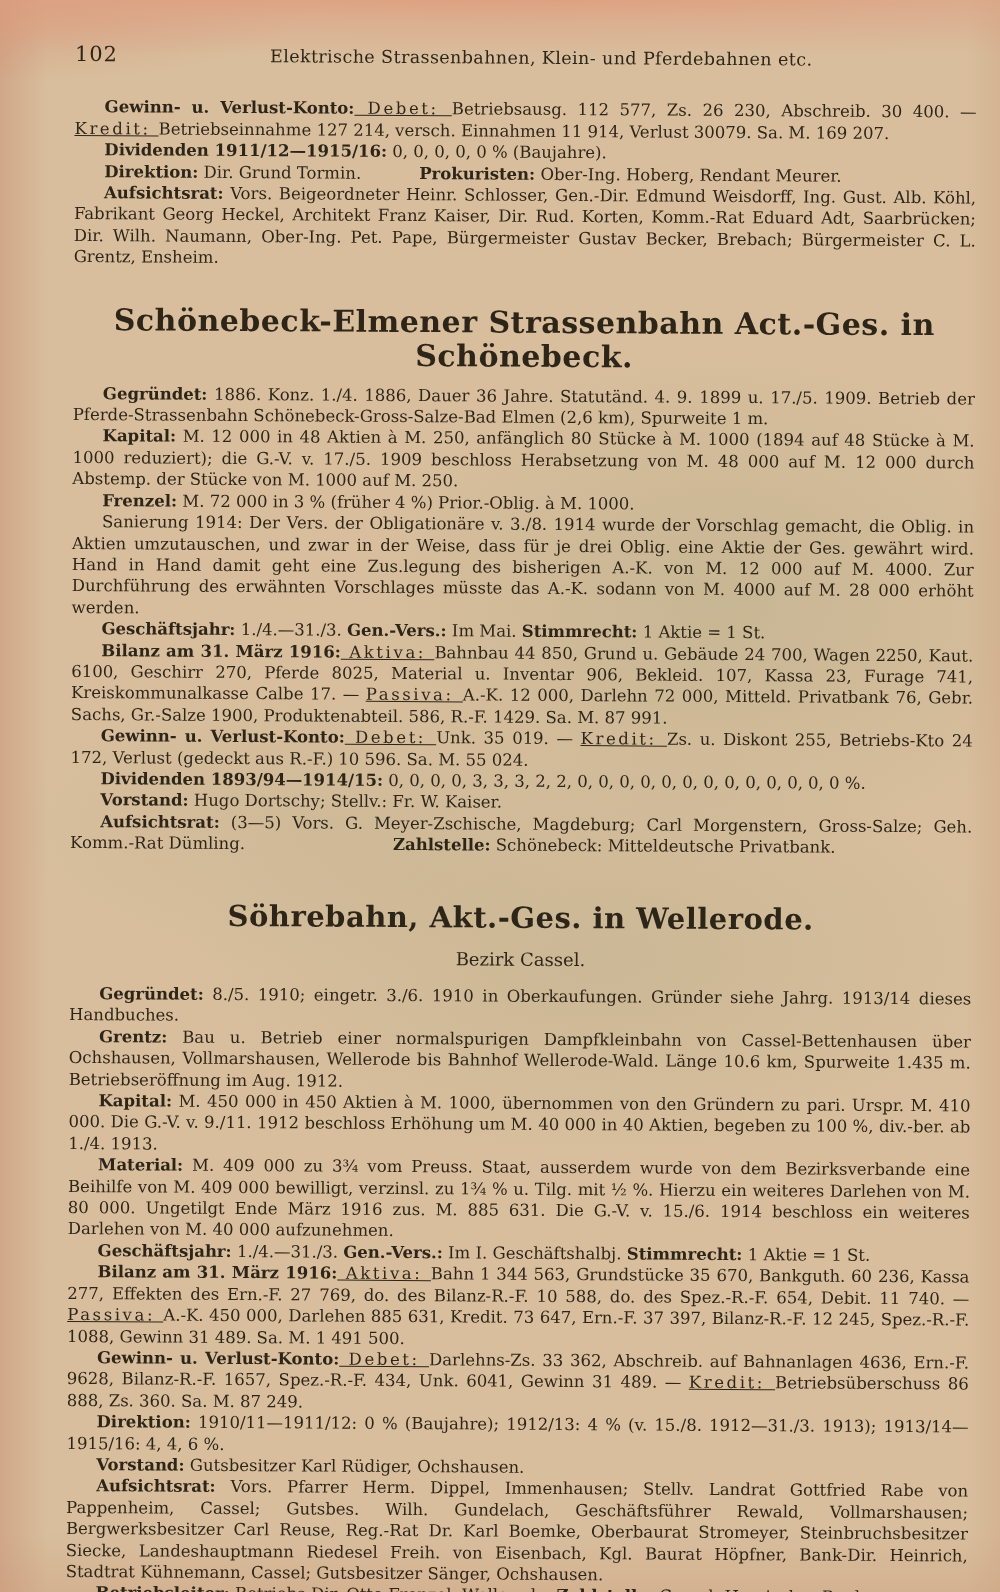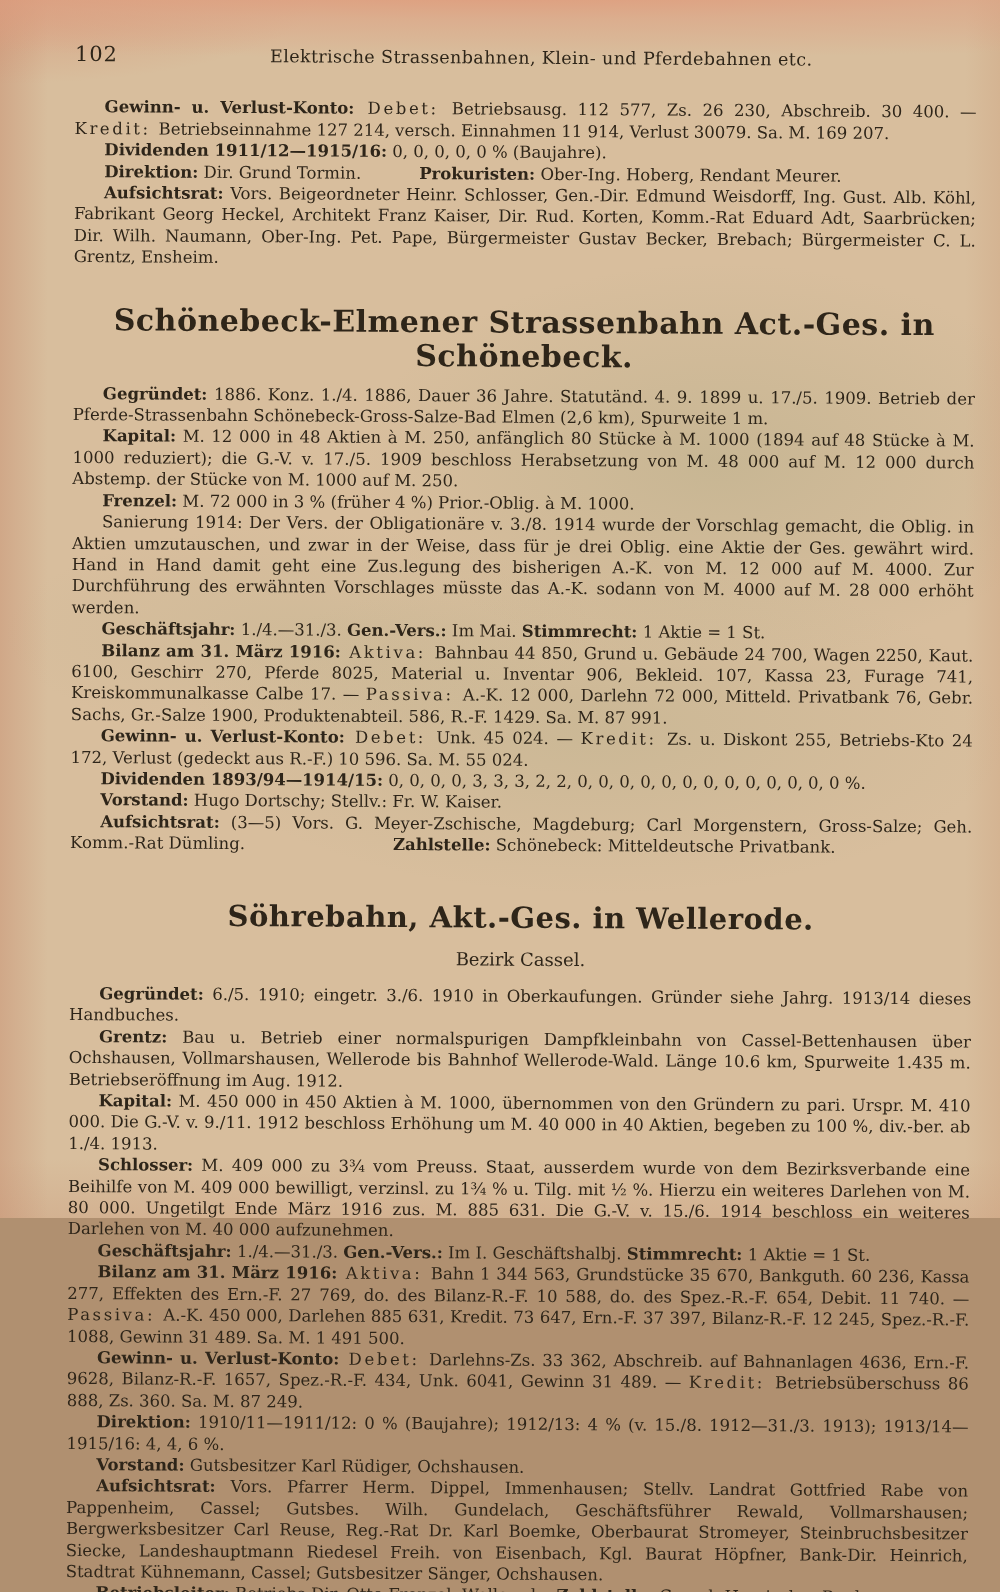--- a/index.html
+++ b/index.html
@@ -4,21 +4,21 @@
 <style>
   html,body{margin:0;padding:0;}
   body{
     width:1000px;height:1592px;
     font-family:"DejaVu Serif","Liberation Serif",serif;
     background:#b09070;
     overflow:hidden;
   }
   .page{
     position:relative;
-    width:1000px;height:1218px;
+    width:1000px;height:1592px;
     background:
       radial-gradient(130% 70px at 50% -12px, rgba(224,152,120,0.95) 0%, rgba(222,160,130,0.55) 45%, rgba(222,160,130,0) 100%),
       radial-gradient(45% 120px at 0% 0%, rgba(214,140,110,0.55), rgba(214,140,110,0) 70%),
       linear-gradient(90deg, rgba(200,145,115,0.50), rgba(200,145,115,0) 48px),
       linear-gradient(270deg, rgba(205,160,125,0.35), rgba(205,160,125,0) 35px),
       linear-gradient(0deg, rgba(200,150,118,0.30), rgba(200,150,118,0) 60px),
       radial-gradient(48% 22% at 72% 38%, rgba(133,150,108,0.20), rgba(133,150,108,0) 75%),
       radial-gradient(55% 18% at 60% 60%, rgba(133,150,108,0.16), rgba(133,150,108,0) 75%),
       radial-gradient(40% 12% at 30% 52%, rgba(133,150,108,0.10), rgba(133,150,108,0) 75%),
       #d8be9d;
@@ -28,21 +28,21 @@
     transform:rotate(0.35deg); transform-origin:0 0;
     color:#2e2519;
     font-size:16.5px; line-height:21.4px;
     text-align:justify;
   }
   .header{ display:flex; align-items:baseline; margin-bottom:30px; text-align:left;}
   .page-number{ font-size:21px; letter-spacing:1px; }
   .running-title{ font-size:17.5px; letter-spacing:0.4px; margin-left:152px; }
   .para{ margin:0; text-indent:30px; }
   .b{ font-weight:bold; }
-  .sp{ letter-spacing:2.6px; }
+  .sp{ letter-spacing:2.6px;text-decoration:underline; }
   .gap{ display:inline-block; width:58px; }
   .gapw{ display:inline-block; width:148px; }
   .section-heading{
     font-weight:bold; text-align:center; text-indent:0;
     font-size:30px; line-height:34px; letter-spacing:0.5px;
     margin:35px 0 12px 0;
   }
   .section-subheading{
     text-align:center; text-indent:0; font-size:18px; margin:0 0 16px 0;
   }
@@ -65,32 +65,32 @@
           <p class="para"><span class="b">Aufsichtsrat:</span><span> Vors. Beigeordneter Heinr. Schlosser, Gen.-Dir. Edmund Weisdorff, Ing. Gust. Alb. Köhl, Fabrikant Georg Heckel, Architekt Franz Kaiser, Dir. Rud. Korten, Komm.-Rat Eduard Adt, Saarbrücken; Dir. Wilh. Naumann, Ober-Ing. Pet. Pape, Bürgermeister Gustav Becker, Brebach; Bürgermeister C. L. Grentz, Ensheim.</span></p>
         </div>
         <div class="section">
           <div class="section-heading">Schönebeck-Elmener Strassenbahn Act.-Ges. in Schönebeck.</div>
           <p class="para"><span class="b">Gegründet:</span><span> 1886.  Konz. 1./4. 1886, Dauer 36 Jahre.  Statutänd. 4. 9. 1899 u. 17./5. 1909. Betrieb der Pferde-Strassenbahn Schönebeck-Gross-Salze-Bad Elmen (2,6 km), Spurweite 1 m.</span></p>
           <p class="para"><span class="b">Kapital:</span><span> M. 12 000 in 48 Aktien à M. 250, anfänglich 80 Stücke à M. 1000 (1894 auf 48 Stücke à M. 1000 reduziert); die G.-V. v. 17./5. 1909 beschloss Herabsetzung von M. 48 000 auf M. 12 000 durch Abstemp. der Stücke von M. 1000 auf M. 250.</span></p>
           <p class="para"><span class="b">Frenzel:</span><span> M. 72 000 in 3 % (früher 4 %) Prior.-Oblig. à M. 1000.</span></p>
           <p class="para"><span>Sanierung 1914: Der Vers. der Obligationäre v. 3./8. 1914 wurde der Vorschlag gemacht, die Oblig. in Aktien umzutauschen, und zwar in der Weise, dass für je drei Oblig. eine Aktie der Ges. gewährt wird.  Hand in Hand damit geht eine Zus.legung des bisherigen A.-K. von M. 12 000 auf M. 4000.  Zur Durchführung des erwähnten Vorschlages müsste das A.-K. sodann von M. 4000 auf M. 28 000 erhöht werden.</span></p>
           <p class="para"><span class="b">Geschäftsjahr:</span><span> 1./4.—31./3.  </span><span class="b">Gen.-Vers.:</span><span> Im Mai.  </span><span class="b">Stimmrecht:</span><span> 1 Aktie = 1 St.</span></p>
           <p class="para"><span class="b">Bilanz am 31. März 1916:</span><span class="sp"> Aktiva: </span><span>Bahnbau 44 850, Grund u. Gebäude 24 700, Wagen 2250, Kaut. 6100, Geschirr 270, Pferde 8025, Material u. Inventar 906, Bekleid. 107, Kassa 23, Furage 741, Kreiskommunalkasse Calbe 17. — </span><span class="sp">Passiva: </span><span>A.-K. 12 000, Darlehn 72 000, Mitteld. Privatbank 76, Gebr. Sachs, Gr.-Salze 1900, Produktenabteil. 586, R.-F. 1429.  Sa. M. 87 991.</span></p>
-          <p class="para"><span class="b">Gewinn- u. Verlust-Konto:</span><span class="sp"> Debet: </span><span>Unk. 45 024. — </span><span class="sp">Kredit: </span><span>Zs. u. Diskont 255, Betriebs-Kto 24 172, Verlust (gedeckt aus R.-F.) 10 596.  Sa. M. 55 024.</span></p>
+          <p class="para"><span class="b">Gewinn- u. Verlust-Konto:</span><span class="sp"> Debet: </span><span>Unk. 35 019. — </span><span class="sp">Kredit: </span><span>Zs. u. Diskont 255, Betriebs-Kto 24 172, Verlust (gedeckt aus R.-F.) 10 596.  Sa. M. 55 024.</span></p>
           <p class="para"><span class="b">Dividenden 1893/94—1914/15:</span><span> 0, 0, 0, 0, 3, 3, 3, 2, 2, 0, 0, 0, 0, 0, 0, 0, 0, 0, 0, 0, 0, 0 %.</span></p>
           <p class="para"><span class="b">Vorstand:</span><span> Hugo Dortschy; Stellv.: Fr. W. Kaiser.</span></p>
           <p class="para"><span class="b">Aufsichtsrat:</span><span> (3—5) Vors. G. Meyer-Zschische, Magdeburg; Carl Morgenstern, Gross-Salze; Geh. Komm.-Rat Dümling.</span><span class="gapw"></span><span class="b">Zahlstelle:</span><span> Schönebeck: Mitteldeutsche Privatbank.</span></p>
         </div>
         <div class="section sec-sohre">
           <div class="section-heading">Söhrebahn, Akt.-Ges. in Wellerode.</div>
           <div class="section-subheading">Bezirk Cassel.</div>
-          <p class="para"><span class="b">Gegründet:</span><span> 6./5. 1910; eingetr. 3./6. 1910 in Oberkaufungen.  Gründer siehe Jahrg. 1913/14 dieses Handbuches.</span></p>
+          <p class="para"><span class="b">Gegründet:</span><span> 8./5. 1910; eingetr. 3./6. 1910 in Oberkaufungen.  Gründer siehe Jahrg. 1913/14 dieses Handbuches.</span></p>
           <p class="para"><span class="b">Grentz:</span><span> Bau u. Betrieb einer normalspurigen Dampfkleinbahn von Cassel-Bettenhausen über Ochshausen, Vollmarshausen, Wellerode bis Bahnhof Wellerode-Wald.  Länge 10.6 km, Spurweite 1.435 m.  Betriebseröffnung im Aug. 1912.</span></p>
           <p class="para"><span class="b">Kapital:</span><span> M. 450 000 in 450 Aktien à M. 1000, übernommen von den Gründern zu pari. Urspr. M. 410 000.  Die G.-V. v. 9./11. 1912 beschloss Erhöhung um M. 40 000 in 40 Aktien, begeben zu 100 %, div.-ber. ab 1./4. 1913.</span></p>
-          <p class="para"><span class="b">Schlosser:</span><span> M. 409 000 zu 3¾ vom Preuss. Staat, ausserdem wurde von dem Bezirksverbande eine Beihilfe von M. 409 000 bewilligt, verzinsl. zu 1¾ % u. Tilg. mit ½ %.  Hierzu ein weiteres Darlehen von M. 80 000.  Ungetilgt Ende März 1916 zus. M. 885 631.  Die G.-V. v. 15./6. 1914 beschloss ein weiteres Darlehen von M. 40 000 aufzunehmen.</span></p>
+          <p class="para"><span class="b">Material:</span><span> M. 409 000 zu 3¾ vom Preuss. Staat, ausserdem wurde von dem Bezirksverbande eine Beihilfe von M. 409 000 bewilligt, verzinsl. zu 1¾ % u. Tilg. mit ½ %.  Hierzu ein weiteres Darlehen von M. 80 000.  Ungetilgt Ende März 1916 zus. M. 885 631.  Die G.-V. v. 15./6. 1914 beschloss ein weiteres Darlehen von M. 40 000 aufzunehmen.</span></p>
           <p class="para"><span class="b">Geschäftsjahr:</span><span> 1./4.—31./3.  </span><span class="b">Gen.-Vers.:</span><span> Im I. Geschäftshalbj.  </span><span class="b">Stimmrecht:</span><span> 1 Aktie = 1 St.</span></p>
           <p class="para"><span class="b">Bilanz am 31. März 1916:</span><span class="sp"> Aktiva: </span><span>Bahn 1 344 563, Grundstücke 35 670, Bankguth. 60 236, Kassa 277, Effekten des Ern.-F. 27 769, do. des Bilanz-R.-F. 10 588, do. des Spez.-R.-F. 654, Debit. 11 740. — </span><span class="sp">Passiva: </span><span>A.-K. 450 000, Darlehen 885 631, Kredit. 73 647, Ern.-F. 37 397, Bilanz-R.-F. 12 245, Spez.-R.-F. 1088, Gewinn 31 489.  Sa. M. 1 491 500.</span></p>
           <p class="para"><span class="b">Gewinn- u. Verlust-Konto:</span><span class="sp"> Debet: </span><span>Darlehns-Zs. 33 362, Abschreib. auf Bahnanlagen 4636, Ern.-F. 9628, Bilanz-R.-F. 1657, Spez.-R.-F. 434, Unk. 6041, Gewinn 31 489. — </span><span class="sp">Kredit: </span><span>Betriebsüberschuss 86 888, Zs. 360.  Sa. M. 87 249.</span></p>
           <p class="para"><span class="b">Direktion:</span><span> 1910/11—1911/12: 0 % (Baujahre);  1912/13: 4 % (v. 15./8. 1912—31./3. 1913); 1913/14—1915/16: 4, 4, 6 %.</span></p>
           <p class="para"><span class="b">Vorstand:</span><span> Gutsbesitzer Karl Rüdiger, Ochshausen.</span></p>
           <p class="para"><span class="b">Aufsichtsrat:</span><span> Vors. Pfarrer Herm. Dippel, Immenhausen; Stellv. Landrat Gottfried Rabe von Pappenheim, Cassel; Gutsbes. Wilh. Gundelach, Geschäftsführer Rewald, Vollmarshausen; Bergwerksbesitzer Carl Reuse, Reg.-Rat Dr. Karl Boemke, Oberbaurat Stromeyer, Steinbruchsbesitzer Siecke, Landeshauptmann Riedesel Freih. von Eisenbach, Kgl. Baurat Höpfner, Bank-Dir. Heinrich, Stadtrat Kühnemann, Cassel; Gutsbesitzer Sänger, Ochshausen.</span></p>
           <p class="para"><span class="b">Betriebsleiter:</span><span> Betriebs-Dir. Otto Frenzel, Wellerode. </span><span class="b">Zahlstelle:</span><span> Cassel: Hessischer Bankv.</span></p>
         </div>
       </div>
   </div>

